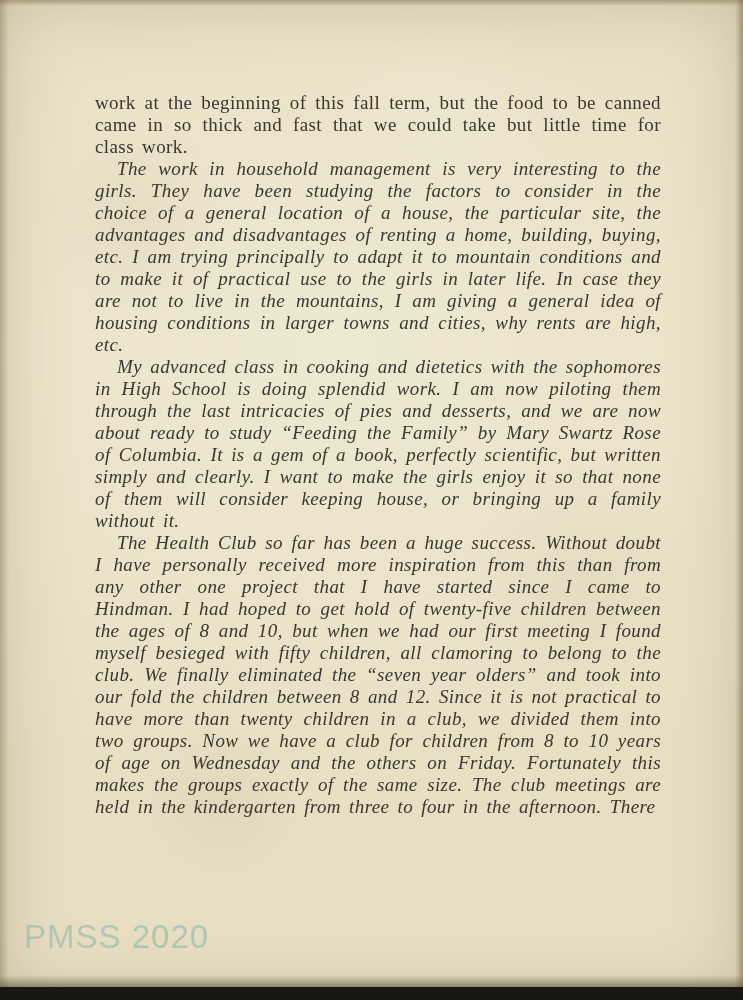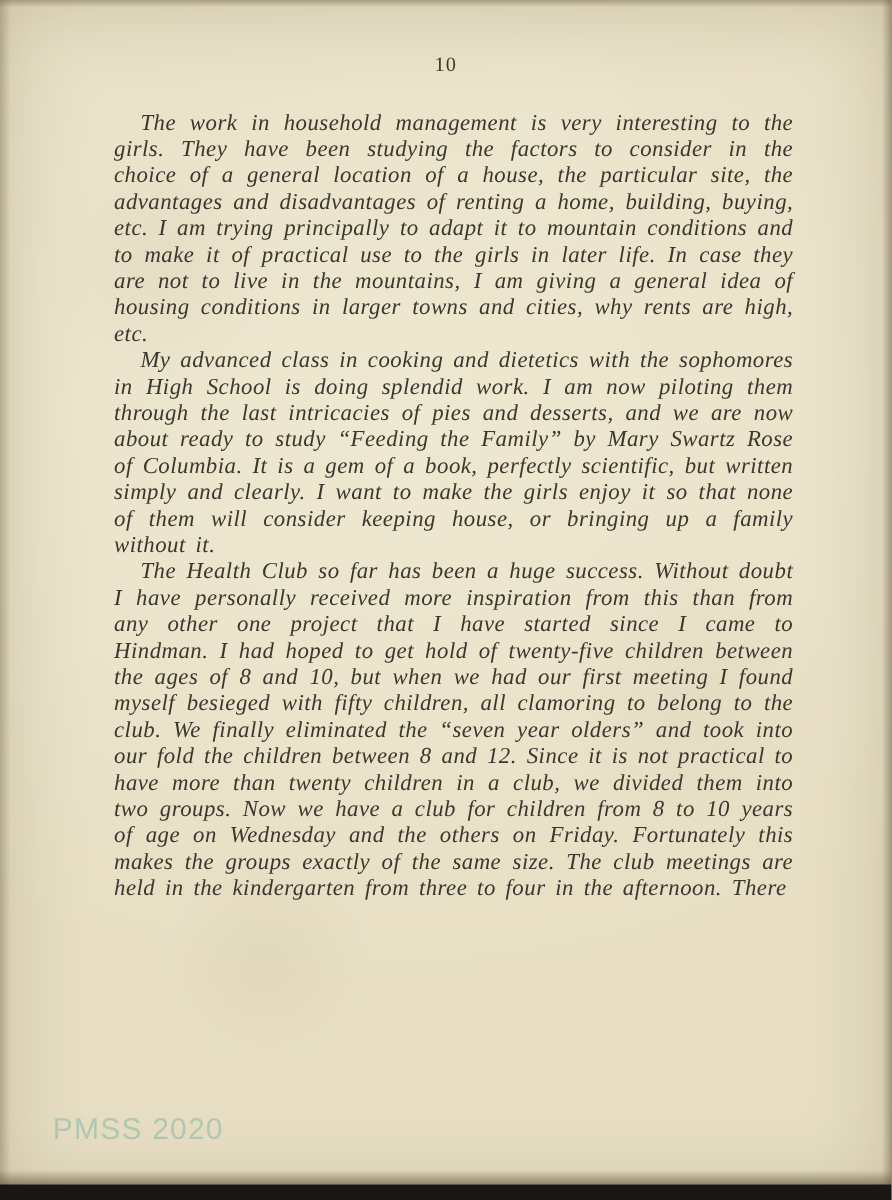--- a/index.html
+++ b/index.html
@@ -57,24 +57,24 @@
     letter-spacing: 0.4px;
     word-spacing: 3px;
     text-align: justify;
   }
   .para.indent {
     text-indent: 22px;
     font-style: italic;
   }
   .watermark {
     position: absolute;
-    left: 44px;
+    left: 24px;
     bottom: 44px;
     font-family: "Liberation Sans", "DejaVu Sans", sans-serif;
-    font-size: 25px;
+    font-size: 33px;
     letter-spacing: 1px;
     color: var(--watermark, #9fc0ae);
     opacity: 0.75;
     pointer-events: none;
   }
   .edge {
     position: absolute;
     pointer-events: none;
   }
   .edge-top {
@@ -101,23 +101,23 @@
     background: #181714;
     pointer-events: none;
   }
 </style>
 </head>
 <body>
 
 <div class="scan">
   <div class="paper-texture"></div>
 
-  <div class="page-number">10</div>
 
   <div class="text-block">
+    <p class="para">work at the beginning of this fall term, but the food to be canned came in so thick and fast that we could take but little time for class work.</p>
     <p class="para indent">The work in household management is very interesting to the girls.  They have been studying the factors to consider in the choice of a general location of a house, the particular site, the advantages and disadvantages of renting a home, building, buying, etc.  I am trying principally to adapt it to mountain conditions and to make it of practical use to the girls in later life.  In case they are not to live in the mountains, I am giving a general idea of housing conditions in larger towns and cities, why rents are high, etc.</p>
     <p class="para indent">My advanced class in cooking and dietetics with the sophomores in High School is doing splendid work.  I am now piloting them through the last intricacies of pies and desserts, and we are now about ready to study “Feeding the Family” by Mary Swartz Rose of Columbia.  It is a gem of a book, perfectly scientific, but written simply and clearly.  I want to make the girls enjoy it so that none of them will consider keeping house, or bringing up a family without it.</p>
     <p class="para indent">The Health Club so far has been a huge success.  Without doubt I have personally received more inspiration from this than from any other one project that I have started since I came to Hindman.  I had hoped to get hold of twenty-five children between the ages of 8 and 10, but when we had our first meeting I found myself besieged with fifty children, all clamoring to belong to the club.  We finally eliminated the “seven year olders” and took into our fold the children between 8 and 12.  Since it is not practical to have more than twenty children in a club, we divided them into two groups.  Now we have a club for children from 8 to 10 years of age on Wednesday and the others on Friday.  Fortunately this makes the groups exactly of the same size.  The club meetings are held in the kindergarten from three to four in the afternoon.  There</p>
   </div>
 
   <div class="watermark">PMSS 2020</div>
 
   <div class="edge edge-top"></div>
   <div class="edge edge-left"></div>
   <div class="edge edge-right"></div>

